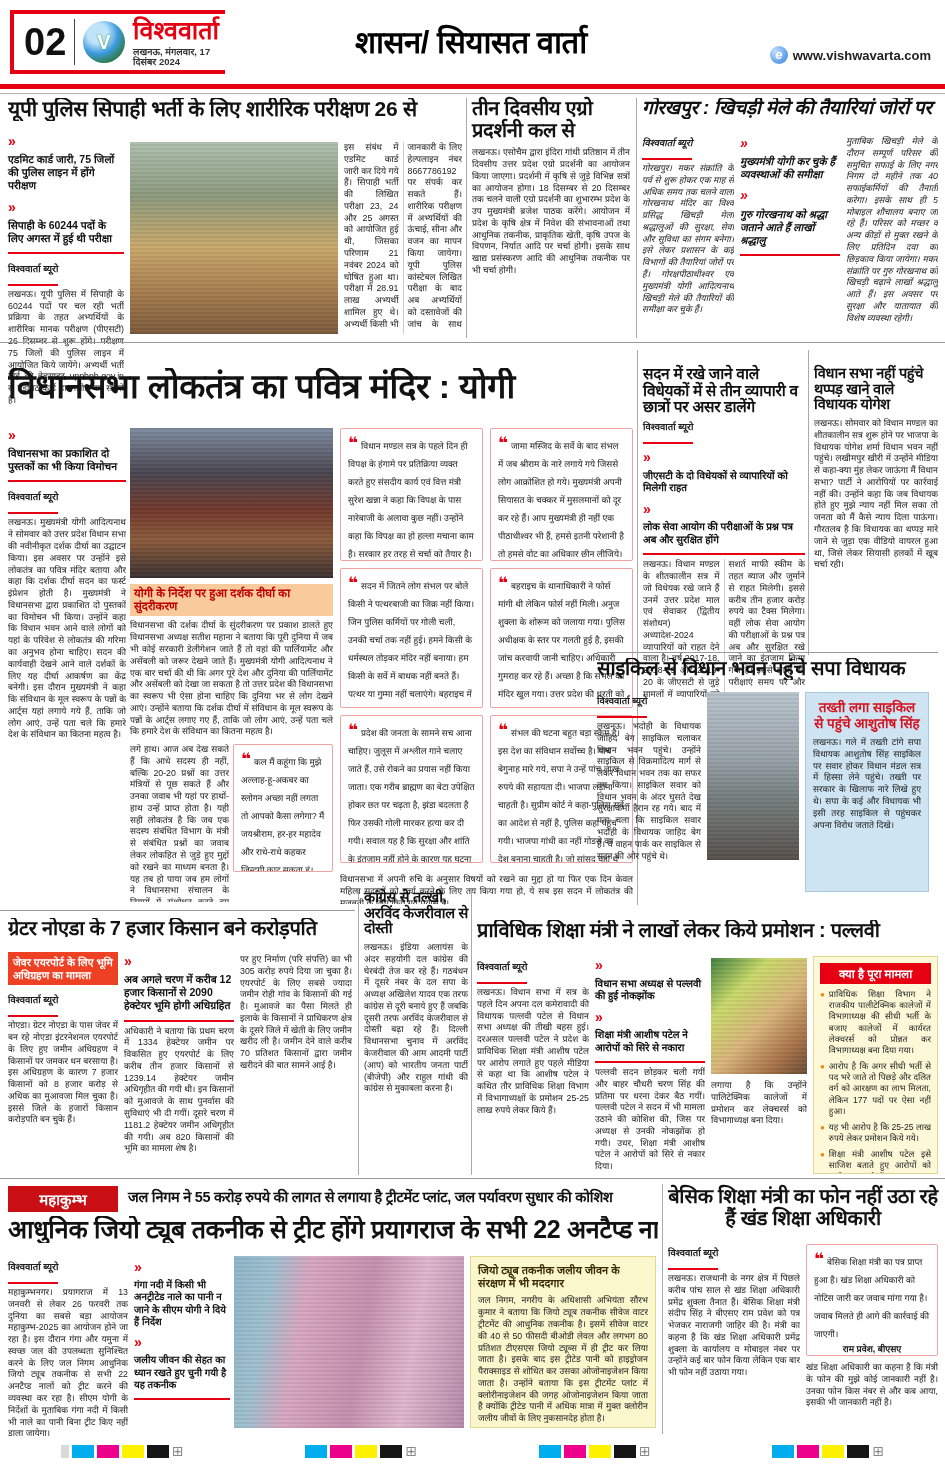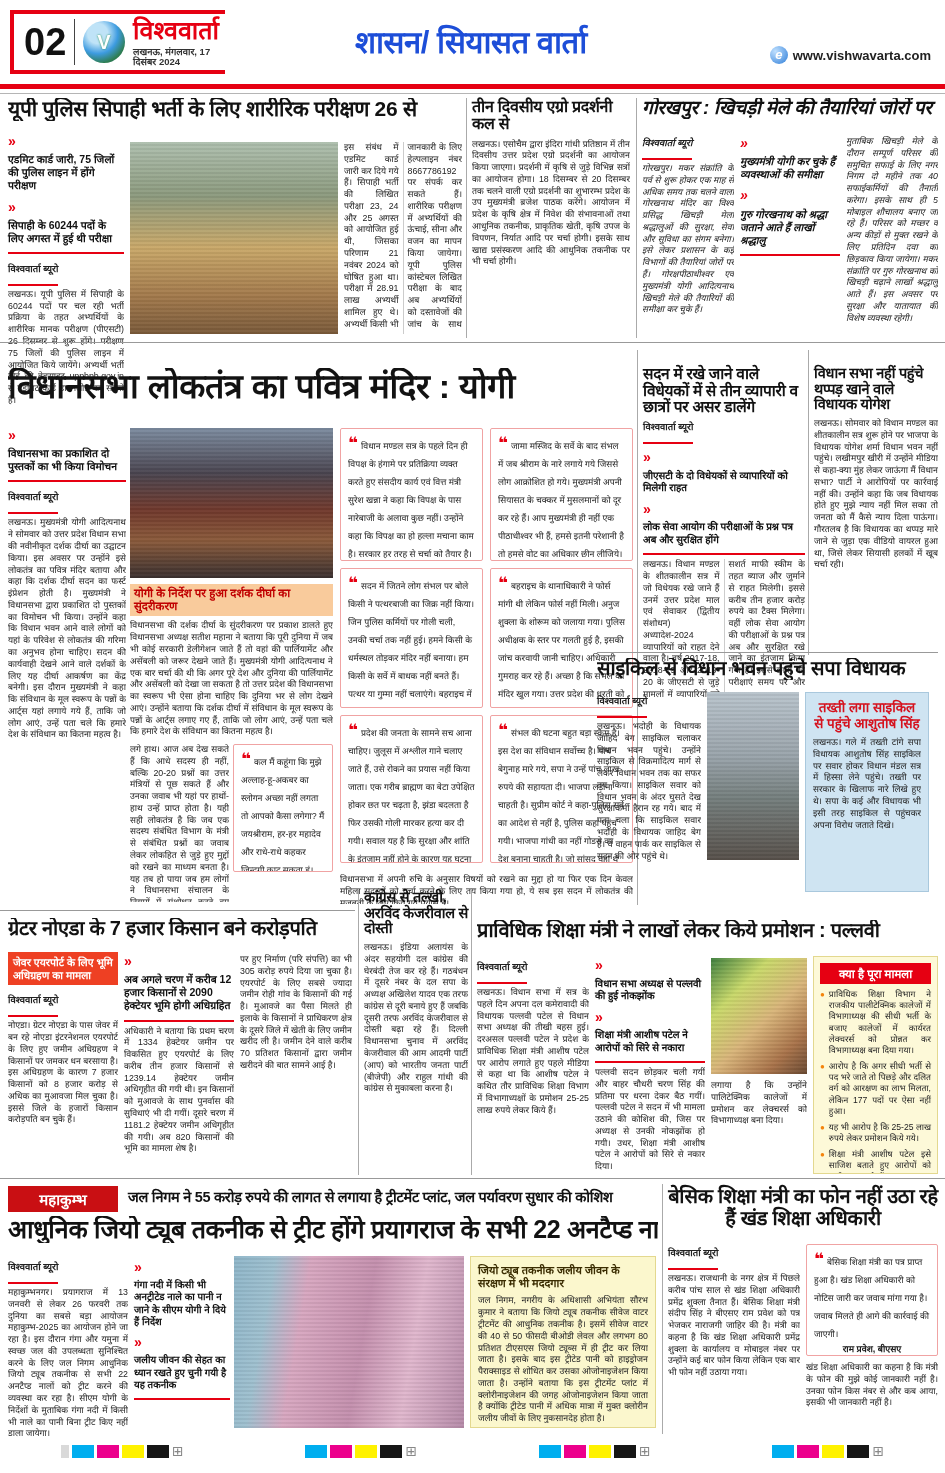--- a/index.html
+++ b/index.html
@@ -8,21 +8,21 @@
   .abs{position:absolute;}
   
   .m-bracket{position:absolute;left:10px;top:10px;width:215px;height:64px;border:4px solid #e60012;border-right:none;display:flex;align-items:center;gap:8px;padding-left:10px;box-sizing:border-box;background:#fff;}
   .pageno{font-size:38px;font-weight:700;color:#111;line-height:1;}
   .m-div{width:1px;height:46px;background:#444;}
   .logo{width:42px;height:42px;border-radius:50%;background:radial-gradient(circle at 35% 30%,#bfe3f7 0 25%,#3d9be0 50%,#2e7d4f 75%,#1f5c9e);display:flex;align-items:center;justify-content:center;flex:0 0 auto;}
   .logo span{color:#fff;font-weight:700;font-size:20px;text-shadow:0 0 2px #184;}
   .brand{display:flex;flex-direction:column;line-height:1.05;}
   .brand .nm{color:#e60012;font-size:25px;font-weight:700;}
   .brand .dt{font-size:9.5px;color:#333;font-weight:700;margin-top:3px;}
-  .sect{position:absolute;left:355px;top:20px;font-size:31px;font-weight:700;color:#1d4ed8;letter-spacing:-0.5px;}
+  .sect{position:absolute;left:355px;top:20px;font-size:31px;font-weight:700;color:#000000;letter-spacing:-0.5px;}
   .site{position:absolute;right:14px;top:46px;font-size:13px;font-weight:700;color:#222;display:flex;align-items:center;gap:5px;}
   .eicon{display:inline-block;width:18px;height:18px;border-radius:50%;background:radial-gradient(circle at 30% 30%,#bfe0ff,#2f7ed8);color:#fff;font-weight:700;font-style:italic;text-align:center;line-height:18px;font-size:13px;}
   .redrule{position:absolute;left:0;top:84px;width:945px;height:5px;background:#e60012;}
   .grayline{position:absolute;background:#b5b5b5;}
   
   .hl{font-weight:700;color:#121212;letter-spacing:-0.3px;line-height:1.08;}
   .body{font-size:8.8px;line-height:1.34;text-align:justify;color:#222;overflow:hidden;}
   .byline{font-size:9.5px;font-weight:700;color:#222;border-bottom:2px solid #e60012;display:inline-block;padding-bottom:9px;margin:3px 0 3px 0;}
   .bul{display:flex;gap:4px;font-size:10.5px;font-weight:700;line-height:1.25;margin-bottom:7px;color:#111;flex-direction:column;}
   .bm::before{content:"»";color:#e60012;font-weight:700;font-size:14px;line-height:1;}
@@ -90,21 +90,21 @@
       <div class="redsep"></div>
       <div class="byline">विश्ववार्ता ब्यूरो</div>
       <div class="body" style="height:118px;">लखनऊ। यूपी पुलिस में सिपाही के 60244 पदों पर चल रही भर्ती प्रक्रिया के तहत अभ्यर्थियों के शारीरिक मानक परीक्षण (पीएसटी) 26 दिसम्बर से शुरू होंगे। परीक्षण 75 जिलों की पुलिस लाइन में आयोजित किये जायेंगे। अभ्यर्थी भर्ती बोर्ड की वेबसाइट uppbpb.gov.in से एडमिट कार्ड डाउनलोड कर सकते हैं।</div>
     </div>
     <div class="ph" style="left:122px;top:44px;width:208px;height:192px;background:linear-gradient(180deg,#aebfae 0%,#8c9a7e 28%,#c9a869 55%,#a37a4c 80%,#7a5a3a 100%);"></div>
     <div class="abs body cols2" style="left:336px;top:44px;width:118px;height:192px;">इस संबंध में एडमिट कार्ड जारी कर दिये गये हैं। सिपाही भर्ती की लिखित परीक्षा 23, 24 और 25 अगस्त को आयोजित हुई थी, जिसका परिणाम 21 नवंबर 2024 को घोषित हुआ था। परीक्षा में 28.91 लाख अभ्यर्थी शामिल हुए थे। अभ्यर्थी किसी भी जानकारी के लिए हेल्पलाइन नंबर 8667786192 पर संपर्क कर सकते हैं। शारीरिक परीक्षण में अभ्यर्थियों की ऊंचाई, सीना और वजन का मापन किया जायेगा। यूपी पुलिस कांस्टेबल लिखित परीक्षा के बाद अब अभ्यर्थियों को दस्तावेजों की जांच के साथ शारीरिक मानक परीक्षण से गुजरना होगा।</div>
   </div>
   <div class="vr" style="left:466px;top:98px;height:240px;"></div>
 
   <div class="abs" style="left:472px;top:98px;width:158px;">
-    <div class="hl" style="font-size:16px;">तीन दिवसीय एग्रो प्रदर्शनी कल से</div>
+    <div class="hl" style="font-size:20px;">तीन दिवसीय एग्रो प्रदर्शनी कल से</div>
     <div class="body" style="margin-top:6px;height:188px;">लखनऊ। एसोचैम द्वारा इंदिरा गांधी प्रतिष्ठान में तीन दिवसीय उत्तर प्रदेश एग्रो प्रदर्शनी का आयोजन किया जाएगा। प्रदर्शनी में कृषि से जुड़े विभिन्न सत्रों का आयोजन होगा। 18 दिसम्बर से 20 दिसम्बर तक चलने वाली एग्रो प्रदर्शनी का शुभारम्भ प्रदेश के उप मुख्यमंत्री ब्रजेश पाठक करेंगे। आयोजन में प्रदेश के कृषि क्षेत्र में निवेश की संभावनाओं तथा आधुनिक तकनीक, प्राकृतिक खेती, कृषि उपज के विपणन, निर्यात आदि पर चर्चा होगी। इसके साथ खाद्य प्रसंस्करण आदि की आधुनिक तकनीक पर भी चर्चा होगी।</div>
   </div>
   <div class="vr" style="left:636px;top:98px;height:240px;"></div>
 
   <div class="abs" style="left:642px;top:98px;width:296px;font-style:italic;">
     <div class="hl" style="font-size:19px;white-space:nowrap;overflow:hidden;">गोरखपुर : खिचड़ी मेले की तैयारियां जोरों पर</div>
     <div class="abs" style="left:0;top:34px;width:92px;">
       <div class="byline">विश्ववार्ता ब्यूरो</div>
       <div class="body" style="height:172px;">गोरखपुर। मकर संक्रांति के पर्व से शुरू होकर एक माह से अधिक समय तक चलने वाला गोरखनाथ मंदिर का विश्व प्रसिद्ध खिचड़ी मेला श्रद्धालुओं की सुरक्षा, सेवा और सुविधा का संगम बनेगा। इसे लेकर प्रशासन के कई विभागों की तैयारियां जोरों पर हैं। गोरक्षपीठाधीश्वर एवं मुख्यमंत्री योगी आदित्यनाथ खिचड़ी मेले की तैयारियों की समीक्षा कर चुके हैं।</div>
     </div>

